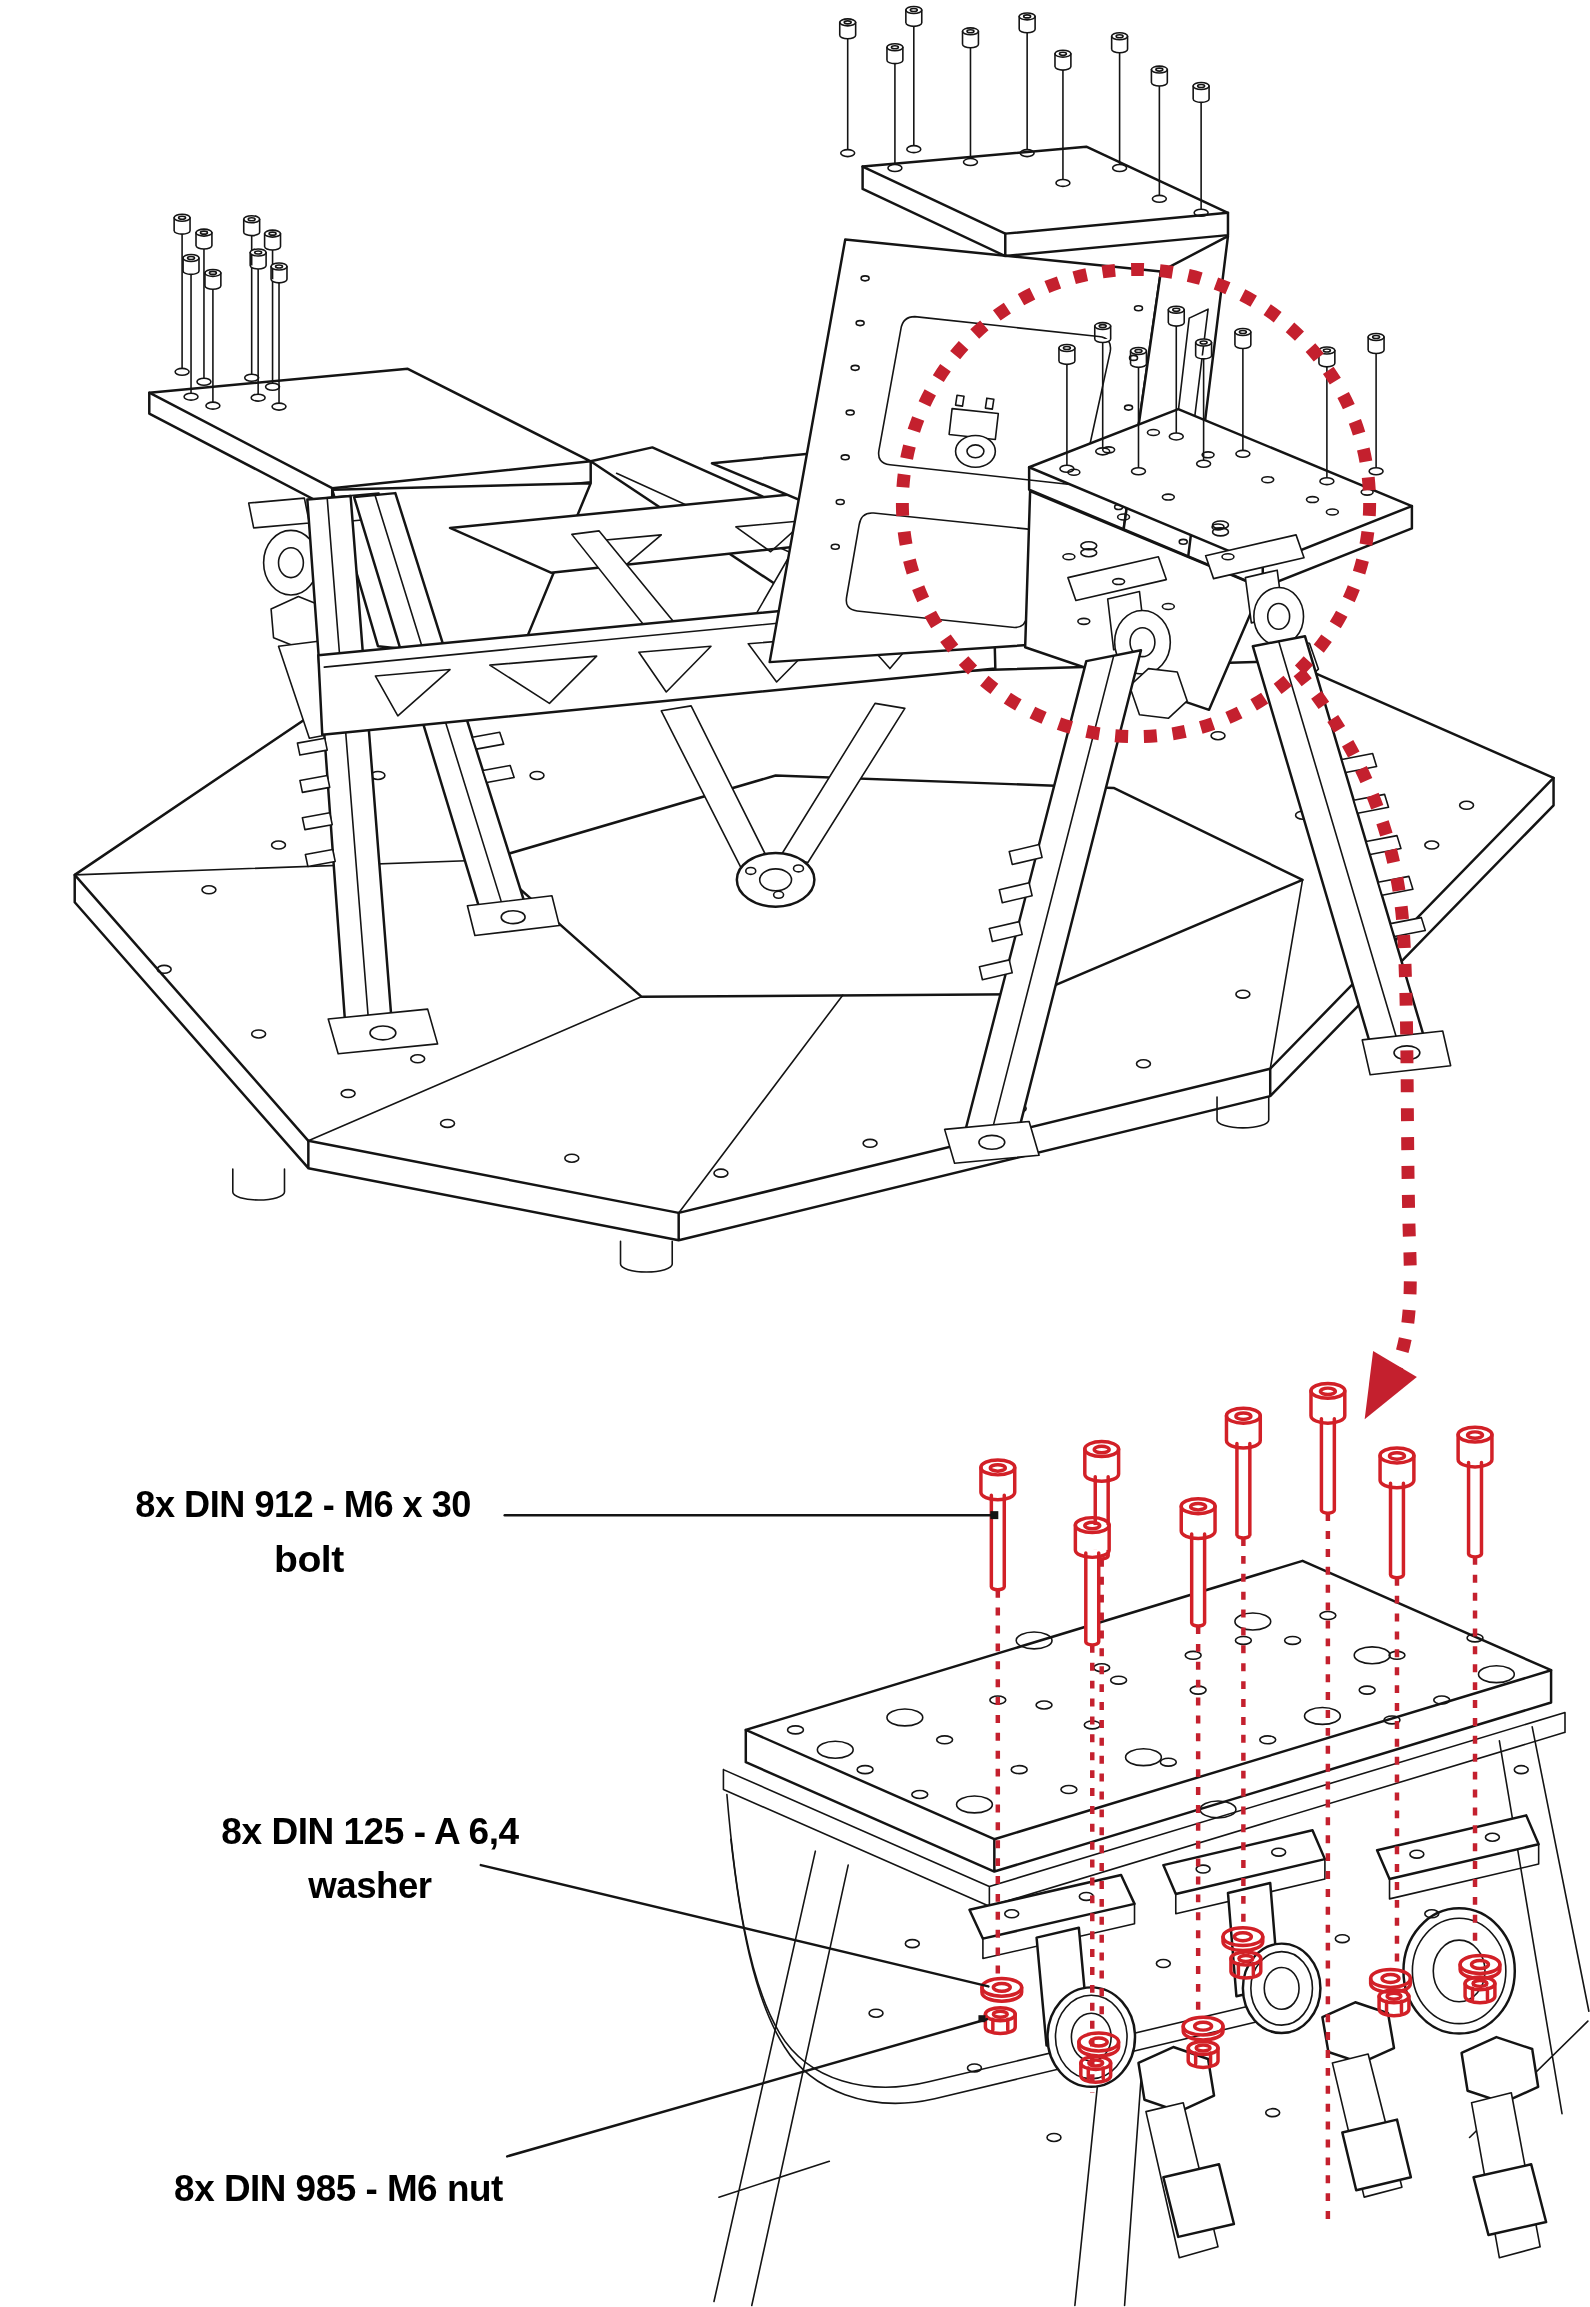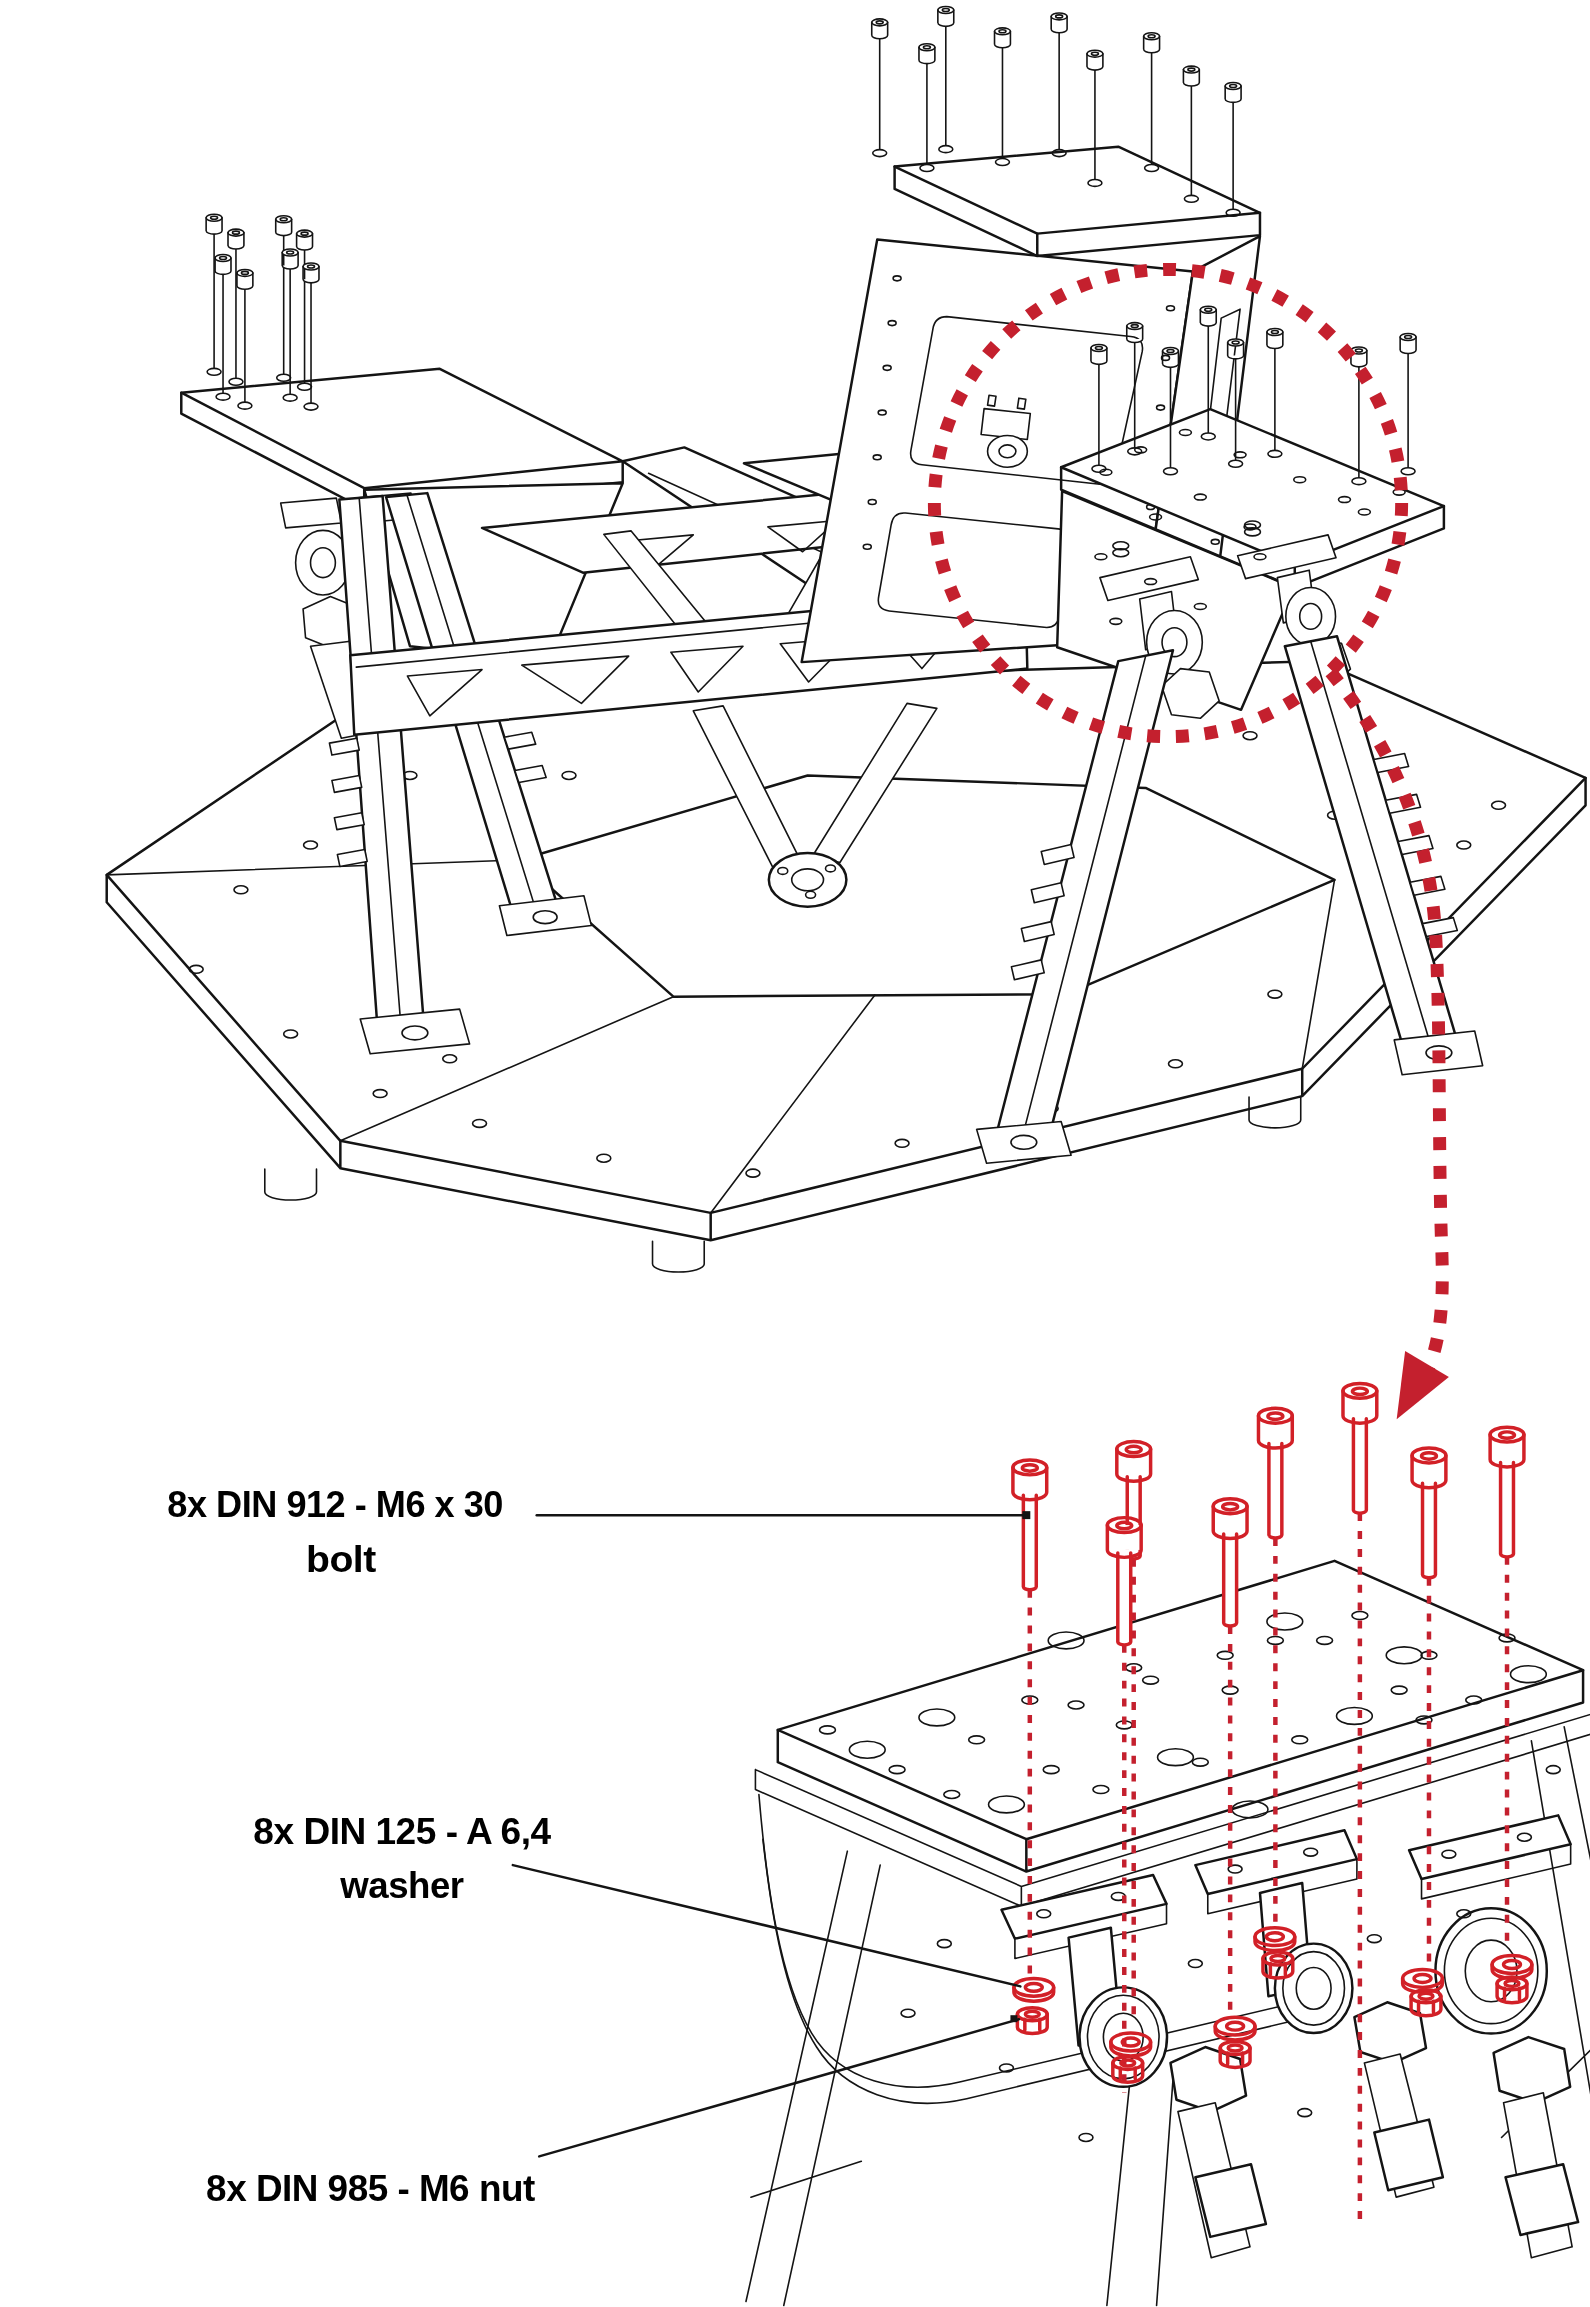--- a/index.html
+++ b/index.html
@@ -1,17 +1,17 @@
 <!DOCTYPE html>
 <html style="--accent: #c4202e; --hardware: #d22027;font-size:8px"><head>
 <meta charset="utf-8">
 <style>
   html,body{margin:0;padding:0;background:#ffffff;}
   body{width:1591px;height:2307px;position:relative;font-family:"Liberation Sans",sans-serif;}
-  #stage{position:absolute;inset:0;padding-left:32px;}
+  #stage{position:absolute;inset:0;}
   svg{display:block;}
   .ln{fill:none;stroke:#141414;stroke-width:5;stroke-linejoin:round;stroke-linecap:round;}
   .ln3{fill:none;stroke:#141414;stroke-width:3.2;stroke-linejoin:round;stroke-linecap:round;}
   .wfill{fill:#ffffff;}
   .redln{fill:none;stroke:var(--hardware,#d22027);stroke-width:7;stroke-linejoin:round;stroke-linecap:round;}
   .dotline{fill:none;stroke:var(--accent,#c4202e);stroke-width:9;stroke-dasharray:16 20;stroke-linecap:butt;}
   .bigdots{fill:none;stroke:var(--accent,#c4202e);stroke-width:26;stroke-dasharray:26 32;stroke-linecap:butt;}
   .callout-text{fill:#000;font-weight:700;font-size:76px;letter-spacing:-1px;}
   .leader{fill:none;stroke:#141414;stroke-width:5;stroke-linecap:round;}
 </style>

